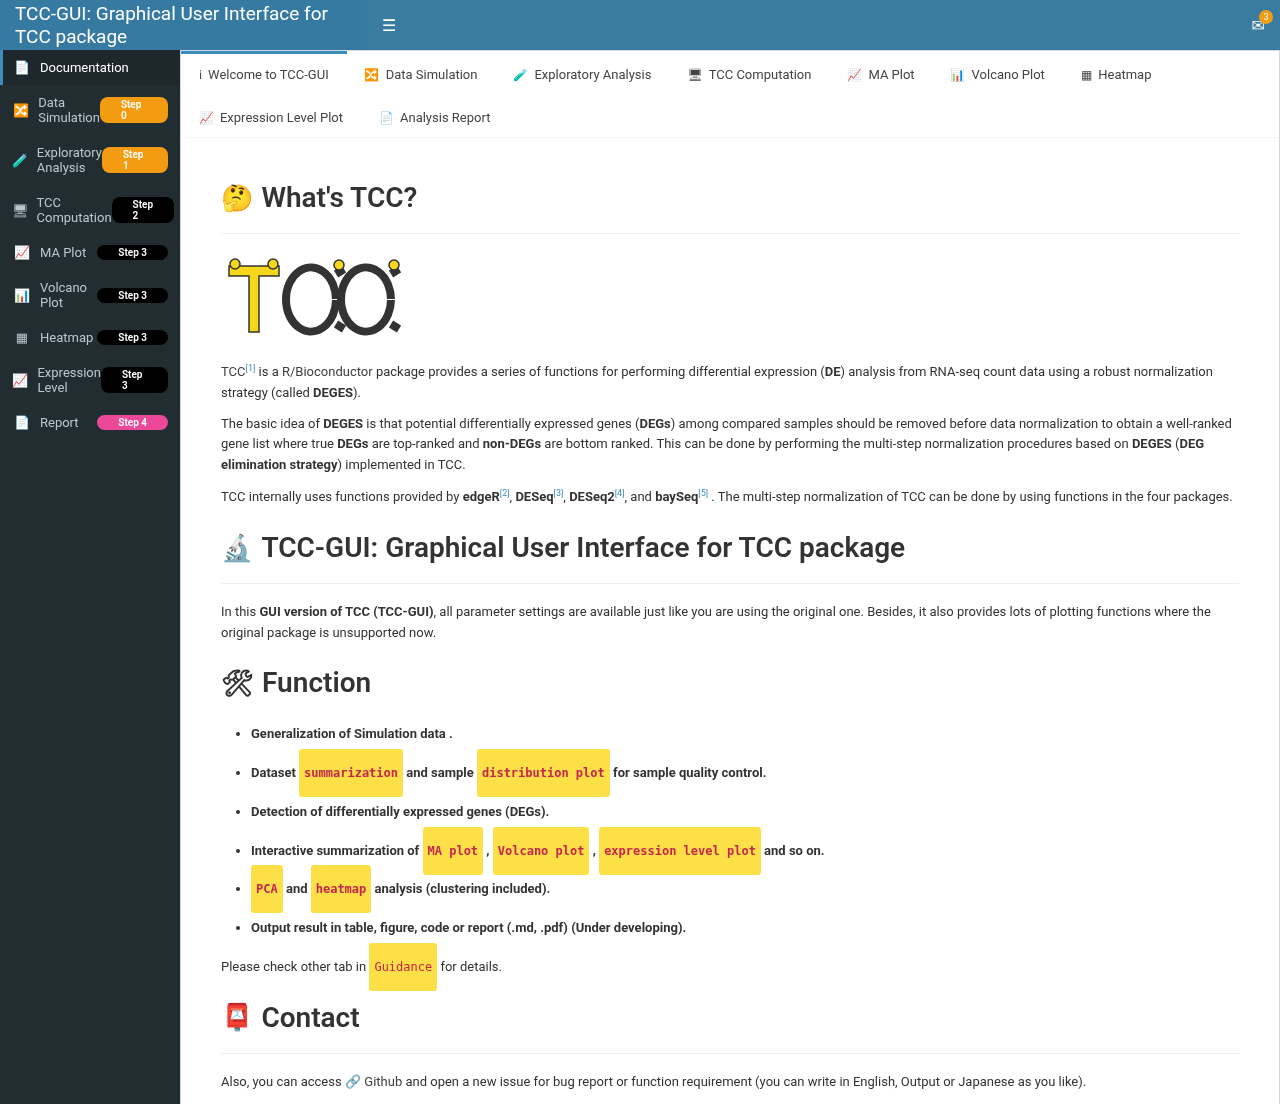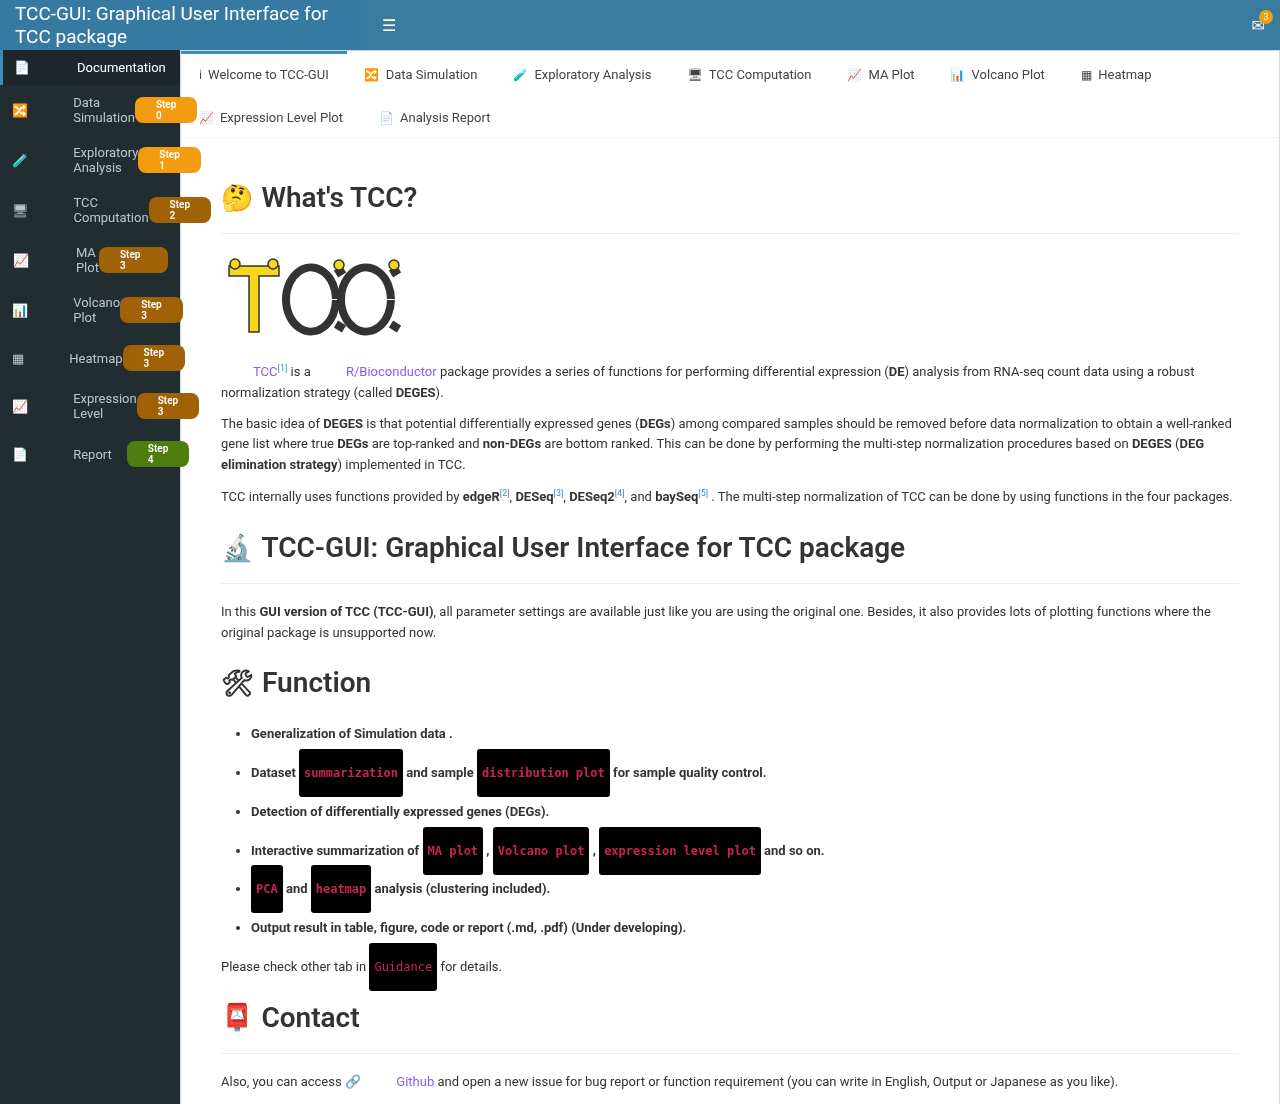--- a/index.html
+++ b/index.html
@@ -10,44 +10,44 @@
 .header-toggle { padding: 0 15px; cursor: pointer; font-size: 16px; }
 .header-right { position: absolute; right: 15px; top: 0; height: 50px; display: flex; align-items: center; }
 .header-right .msg-icon { position: relative; font-size: 16px; }
 .header-right .badge { position: absolute; top: -6px; right: -8px; background: #f39c12; color: #fff; font-size: 9px; border-radius: 50%; width: 14px; height: 14px; display: flex; align-items: center; justify-content: center; }
 
 .container { display: flex; }
 .sidebar { width: 180px; background: #222d32; min-height: calc(100vh - 50px); }
 .sidebar-item { display: flex; align-items: center; padding: 10px 12px; color: #b8c7ce; font-size: 13px; cursor: pointer; position: relative; }
 .sidebar-item.active { background: #1e282c; color: #fff; border-left: 3px solid #3c8dbc; padding-left: 9px; }
 .sidebar-item .icon { width: 20px; text-align: center; margin-right: 8px; font-size: 13px; }
-.sidebar-item .label-text { flex: 1; margin-left: 37px; }
+.sidebar-item .label-text { flex: 1; }
 .sidebar-badge { font-size: 10px; padding: 2px 21px; border-radius: 8px; font-weight: 600; }
 .badge-orange { background: #f39c12; color: #fff; }
-.badge-red { background: #a16207; color: #fff; }
-.badge-pink { background: #4d7c0f; color: #fff; margin-left: 15px; }
+.badge-red { background: #000000; color: #fff; }
+.badge-pink { background: #ec4899; color: #fff; margin-left: 15px; }
 
 .main { flex: 1; padding: 0; }
 .content-box { background: #fff; margin: 0; border: 1px solid #d2d6de; }
 .tabs { display: flex; border-bottom: 1px solid #f4f4f4; background: #fff; flex-wrap: wrap; }
 .tab { padding: 12px 18px; font-size: 13px; color: #444; cursor: pointer; border-top: 3px solid transparent; display: flex; align-items: center; gap: 6px; }
 .tab.active { border-top: 3px solid #3c8dbc; color: #444; }
 .tab .icon { font-size: 12px; }
 
 .content { padding: 20px 40px 30px 40px; font-size: 13px; color: #333; line-height: 1.6; }
 .content h2 { font-size: 28px; font-weight: 600; margin: 18px 0 12px 0; display: flex; align-items: center; gap: 8px; color: #333; }
 .content h2 .emoji { font-size: 26px; }
 .content hr { border: none; border-top: 1px solid #eee; margin: 12px 0 18px 0; }
 .content p { margin: 10px 0; }
-.content a { color: #8b5cf6; text-decoration: none; margin-left: 32px; }
+.content a { color: #404040; text-decoration: none; }
 .content sup { font-size: 9px; color: #3c8dbc; }
 .content strong { font-weight: 700; }
 .content ul { margin: 8px 0 8px 30px; }
 .content li { margin: 18px 0; font-weight: bold; }
-.content code { background: #000000; color: #c7254e; padding: 17px 5px; border-radius: 3px; font-size: 12px; font-family: Menlo, Monaco, Consolas, monospace; }
+.content code { background: #fde047; color: #c7254e; padding: 17px 5px; border-radius: 3px; font-size: 12px; font-family: Menlo, Monaco, Consolas, monospace; }
 
 .tcc-logo { margin: 20px 0 10px 0; }
 .tcc-logo svg { width: 180px; height: 90px; }
 </style>
 </head>
 <body>
 
 <div class="header">
   <div class="header-title">TCC-GUI: Graphical User Interface for TCC package</div>
   <div class="header-toggle">☰</div>

